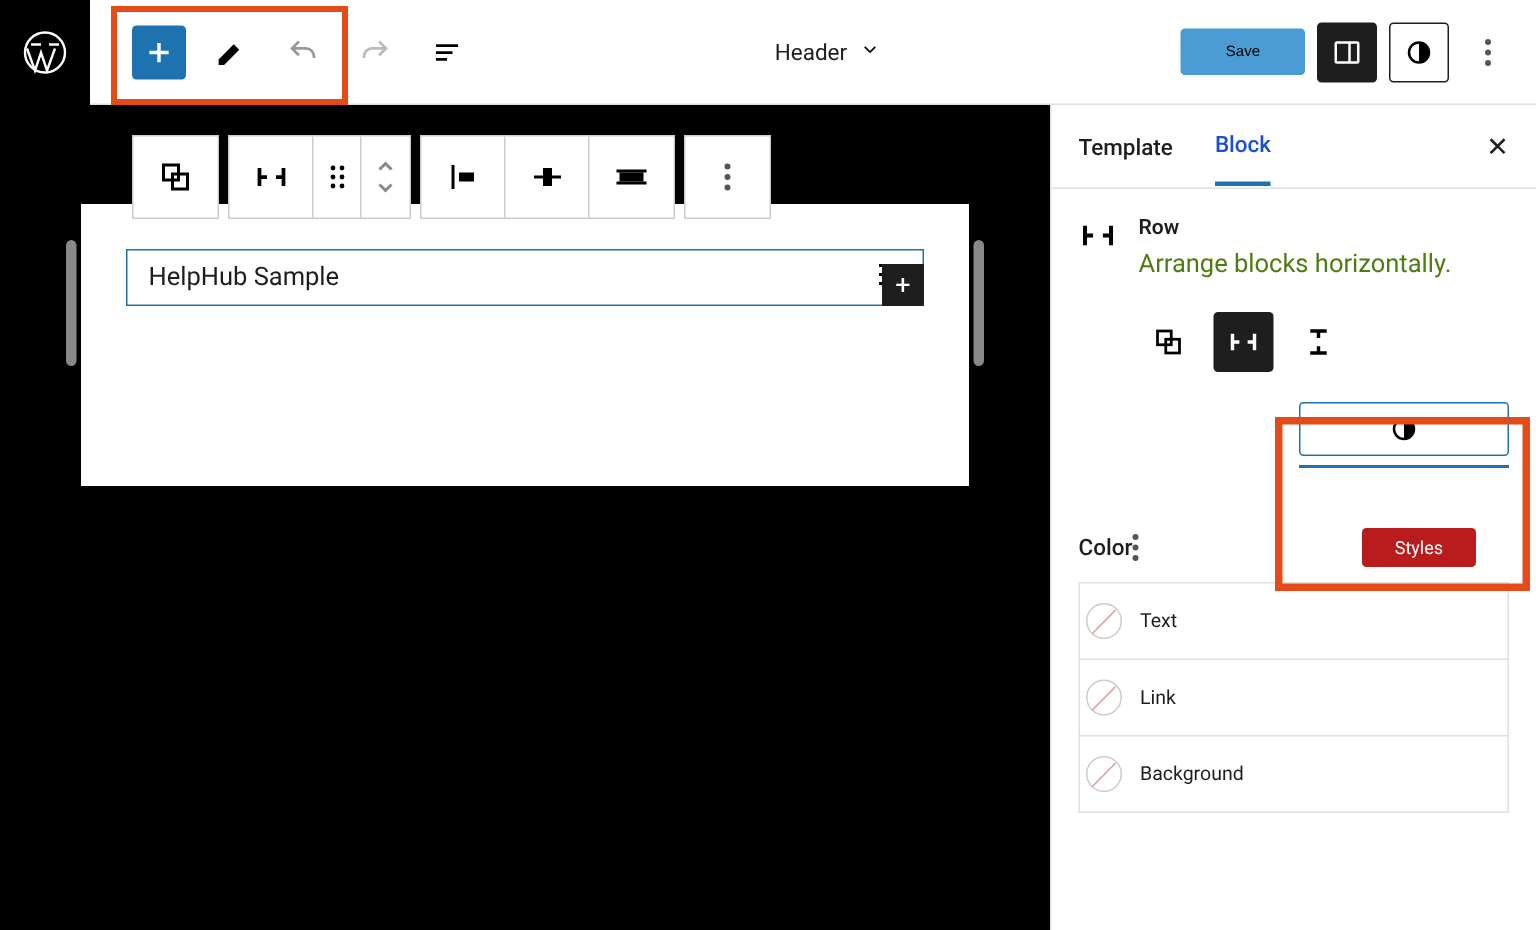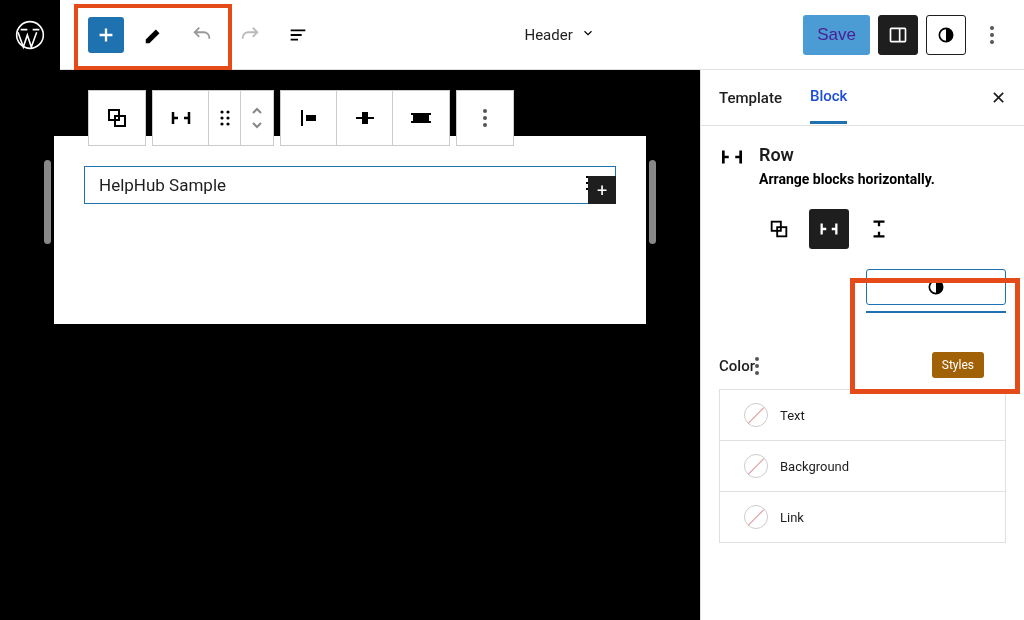--- a/index.html
+++ b/index.html
@@ -7,21 +7,21 @@
 .topbar { height: 70px; display: flex; align-items: center; border-bottom: 1px solid #e0e0e0; }
 .wp-logo { width: 60px; height: 70px; background: #000; display: flex; align-items: center; justify-content: center; }
 .wp-logo svg { width: 32px; height: 32px; }
 .highlight-red { position: absolute; top: 4px; left: 74px; width: 158px; height: 66px; border: 4px solid #e54b18; pointer-events: none; z-index: 10; }
 .toolbar-left { display: flex; align-items: center; gap: 12px; padding-left: 28px; }
 .icon-btn { width: 36px; height: 36px; display: flex; align-items: center; justify-content: center; border-radius: 3px; cursor: pointer; }
 .icon-btn.primary { background: #1e72b0; color: #fff; }
 .icon-btn svg { width: 22px; height: 22px; }
 .toolbar-center { flex: 1; display: flex; align-items: flex-start; justify-content: center; gap: 8px; font-size: 15px; cursor: pointer; }
 .toolbar-right { display: flex; align-items: center; gap: 8px; padding-right: 14px; }
-.save-btn { background: #4b9bd4; color: #4c1d95; border: none; padding: 10px 14px; border-radius: 3px; font-size: 17px; cursor: pointer; }
+.save-btn { background: #4b9bd4; color: #000000; border: none; padding: 10px 30px; border-radius: 3px; font-size: 10px; cursor: pointer; }
 .sq-btn { width: 40px; height: 40px; display: flex; align-items: center; justify-content: center; border-radius: 3px; cursor: pointer; border: 1px solid #1e1e1e; }
 .sq-btn.dark { background: #1e1e1e; color: #fff; }
 .sq-btn.light { background: #fff; color: #1e1e1e; }
 .main { display: flex; height: 550px; }
 .canvas { flex: 1; background: #000; position: relative; padding-top: 20px; }
 .block-toolbar { position: absolute; top: 20px; left: 88px; display: flex; gap: 6px; z-index: 5; }
 .bt-group { background: #fff; border: 1px solid #ccc; display: flex; height: 56px; }
 .bt-cell { width: 56px; display: flex; align-items: center; justify-content: center; border-right: 1px solid #ccc; cursor: pointer; }
 .bt-cell.narrow { width: 32px; }
 .bt-cell:last-child { border-right: none; }
@@ -32,35 +32,35 @@
 .row-block { border: 1.5px solid #1e72b0; padding: 8px 14px; position: relative; }
 .row-label { font-size: 17px; }
 .row-toggle { position: absolute; right: 8px; top: 8px; }
 .add-block-btn { position: absolute; right: -1px; bottom: -1px; width: 28px; height: 28px; background: #1e1e1e; color: #fff; display: flex; align-items: center; justify-content: center; font-size: 18px; cursor: pointer; }
 .sidebar { width: 324px; border-left: 1px solid #e0e0e0; display: flex; flex-direction: column; overflow-y: auto; }
 .tabs { display: flex; align-items: center; padding: 0 18px; border-bottom: 1px solid #e0e0e0; height: 56px; }
 .tab { padding: 16px 0; margin-right: 28px; font-size: 15px; cursor: pointer; font-weight: 500; }
 .tab.active { border-bottom: 3px solid #1e72b0; color: #1d4ed8; }
 .tab-close { margin-left: auto; cursor: pointer; font-size: 18px; }
 .block-info { padding: 18px; display: flex; gap: 14px; }
-.block-info-text .title { font-weight: 600; font-size: 18px; margin-bottom: 6px; }
-.block-info-text .desc { font-size: 14px; color: #000000; font-weight: bold; }
+.block-info-text .title { font-weight: 600; font-size: 14px; margin-bottom: 6px; }
+.block-info-text .desc { font-size: 17px; color: #4d7c0f; }
 .var-row { display: flex; gap: 10px; padding: 4px 0 10px 58px; }
 .var-btn { width: 40px; height: 40px; display: flex; align-items: center; justify-content: center; border-radius: 3px; cursor: pointer; }
 .var-btn.active { background: #1e1e1e; color: #fff; }
 .highlight-orange { position: absolute; top: 278px; right: 4px; width: 170px; height: 116px; border: 5px solid #e54b18; pointer-events: none; z-index: 20; }
 .settings-row { display: flex; align-items: center; padding: 10px 18px 30px 18px; gap: 14px; position: relative; }
 .gear-col { width: 40px; display: flex; justify-content: center; padding-left: 40px; }
 .styles-toggle { flex: 1; display: flex; flex-direction: column; align-items: flex-end; gap: 6px; }
 .styles-btn { width: 140px; height: 36px; border: 1.5px solid #1e72b0; border-radius: 3px; display: flex; align-items: center; justify-content: center; cursor: pointer; }
 .styles-line { width: 140px; height: 2px; background: #1e72b0; }
-.tooltip { position: absolute; top: 352px; right: 40px; background: #a16207; color: #fff; padding: 6px 10px; border-radius: 3px; font-size: 12px; z-index: 25; }
+.tooltip { position: absolute; top: 352px; right: 40px; background: #b91c1c; color: #fff; padding: 6px 22px; border-radius: 3px; font-size: 12px; z-index: 25; }
 .panel-header { display: flex; align-items: center; padding: 14px 18px; font-size: 15px; font-weight: 500; }
 .color-list { padding: 0 18px 14px 18px; }
-.color-item { display: flex; align-items: center; gap: 12px; padding: 13px 24px; border: 1px solid #e0e0e0; border-top: none; cursor: pointer; font-size: 13px; }
+.color-item { display: flex; align-items: center; gap: 12px; padding: 13px 4px; border: 1px solid #e0e0e0; border-top: none; cursor: pointer; font-size: 13px; }
 .color-item:first-child { border-top: 1px solid #e0e0e0; }
 .swatch { width: 24px; height: 24px; border-radius: 50%; border: 1px solid #ccc; position: relative; }
 .swatch::after { content: ""; position: absolute; width: 100%; height: 1px; background: #d99; top: 50%; left: 0; transform: rotate(-45deg); }
 .typo-header { border-top: 1px solid #e0e0e0; }
 svg { display: block; }
 .dots-v { display:flex; flex-direction:column; gap:3px; align-items:center; }
 .dots-v span { width:4px; height:4px; background:#555; border-radius:50%; }
 </style>
 </head>
 <body>
@@ -272,21 +272,21 @@
           </div>
         </div>
     </div>
     <div class="color-list">
       <div class="color-item">
         <div class="swatch"></div>
         <span>Text</span>
       </div>
       <div class="color-item">
         <div class="swatch"></div>
-        <span>Background</span>
+        <span>Link</span>
       </div>
       <div class="color-item">
         <div class="swatch"></div>
-        <span>Link</span>
+        <span>Background</span>
       </div>
     </div>
   </div>
 </div>
 
 </body></html>

